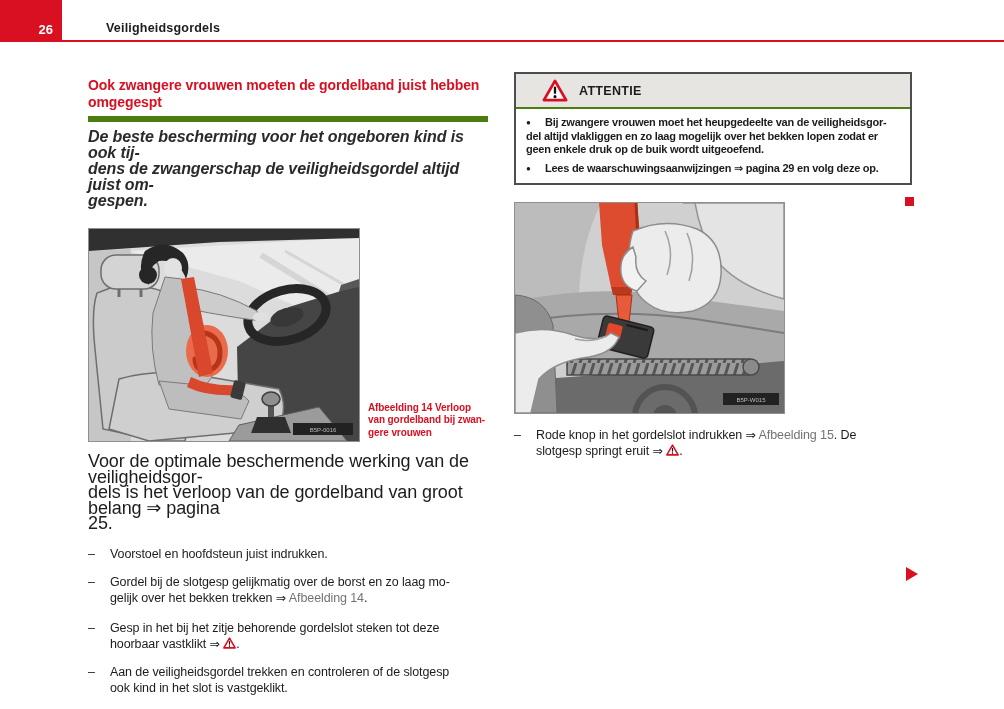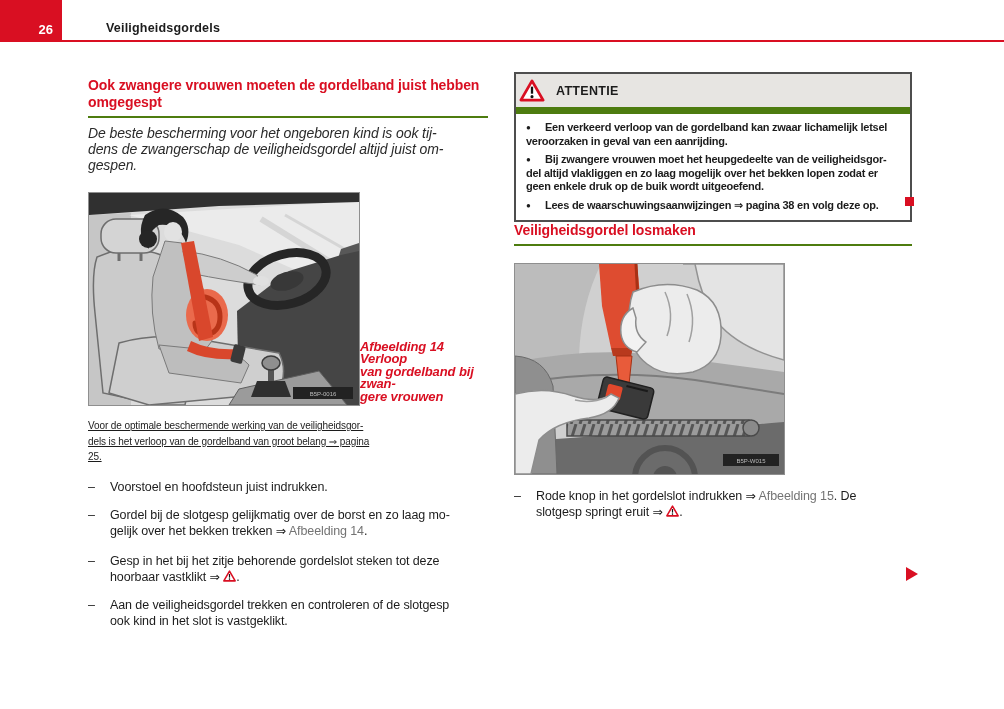--- a/index.html
+++ b/index.html
@@ -11,41 +11,41 @@
         box-sizing:border-box;display:flex;align-items:flex-end;justify-content:flex-end;
         padding:12px 9px 3px 0;color:#fff;font-weight:bold;font-size:13px;}
   .header-title{position:absolute;left:74px;top:21px;font-size:12.5px;font-weight:bold;letter-spacing:.2px;margin-left:32px;}
   .header-rule{position:absolute;left:0;top:40px;width:1004px;height:2px;background:#d90f22;}
 
   
   .col-left{position:absolute;left:88px;top:77px;width:400px;}
   .col-right{position:absolute;left:514px;top:72px;width:398px;}
 
   h2.section{color:#d90f22;font-size:14px;line-height:17px;font-weight:bold;margin:0;
-        padding-bottom:5px;border-bottom:2px solid #4d7c0f;white-space:pre-line;letter-spacing:-0.1px;}
-  .intro{font-style:italic;font-size:14px;line-height:16px;margin:7px 0 0;white-space:pre-line;
-        color:#2a2a2a;letter-spacing:-0.1px;}
-  .para{font-size:10px;line-height:15.5px;margin:12px 0 0;white-space:pre-line;letter-spacing:-0.1px;text-decoration:underline;}
+        padding-bottom:5px;border-bottom:6px solid #4d7c0f;white-space:pre-line;letter-spacing:-0.1px;}
+  .intro{font-style:italic;font-size:16px;line-height:16px;margin:7px 0 0;white-space:pre-line;
+        color:#2a2a2a;letter-spacing:-0.1px;font-weight:bold;}
+  .para{font-size:18px;line-height:15.5px;margin:12px 0 0;white-space:pre-line;letter-spacing:-0.1px;}
 
   .figure-row{display:flex;margin-top:19px;}
   .fig-frame{border:1px solid #8f8f8f;line-height:0;flex:none;}
-  .fig-caption{color:#d90f22;font-weight:bold;font-size:13px;line-height:12.5px;
-        align-self:flex-end;white-space:pre-line;width:130px;padding-bottom:3px;letter-spacing:-0.1px;font-style:italic;}
+  .fig-caption{color:#d90f22;font-weight:bold;font-size:10px;line-height:12.5px;margin-left:8px;
+        align-self:flex-end;white-space:pre-line;width:130px;padding-bottom:3px;letter-spacing:-0.1px;}
 
   .dash-item{display:flex;}
   .mt15{margin-top:15px}.mt13{margin-top:13px}.mt14{margin-top:14px}
   .dash{width:22px;flex:none;font-size:12.5px;line-height:15.5px;}
   .li-text{margin:0;font-size:12.5px;line-height:15.5px;white-space:pre-line;letter-spacing:-0.1px;flex:1;}
   .ref{color:#737373;}
   .warn-sm{width:13px;height:12px;vertical-align:-1px;}
 
   
   .wbox{border:2px solid #4e4e4e;background:#fff;}
-  .wbox-head{display:flex;align-items:center;background:#e7e5e2;border-bottom:7px solid #4d7c0f;
-        padding:5px 3px;}
+  .wbox-head{display:flex;align-items:center;background:#e7e5e2;border-bottom:2px solid #4d7c0f;
+        padding:5px 26px;}
   .wbox-title{font-weight:bold;font-size:12.5px;margin-left:11px;letter-spacing:.3px;}
   .wbox-body{padding:7px 10px 8px;}
   .wbullet{font-weight:bold;font-size:11px;line-height:13.5px;white-space:pre-line;
         letter-spacing:-0.25px;margin-top:5px;}
   .wbullet:first-child{margin-top:0;}
   .dot{display:inline-block;width:19px;font-size:8px;vertical-align:1px;}
 
   .section-2{margin-top:36px;}
 
   
@@ -159,30 +159,27 @@
     <div class="wbox">
       <div class="wbox-head">
         <svg width="26" height="23" viewBox="0 0 20 18">
           <path d="M10 1.5 L18.7 16.5 L1.3 16.5 Z" fill="#fff" stroke="#d90f22" stroke-width="2.2" stroke-linejoin="round"></path>
           <rect x="9.1" y="6" width="1.8" height="5.5" fill="#111"></rect>
             <circle cx="10" cy="13.8" r="1.2" fill="#111"></circle>
         </svg>
         <span class="wbox-title">ATTENTIE</span>
       </div>
       <div class="wbox-body">
-        <div class="wbullet"><span class="dot">●</span><span>Een verkeerd verloop van de gordelband kan zwaar lichamelijk letsel
-veroorzaken in geval van een aanrijding.</span></div>
         <div class="wbullet"><span class="dot">●</span><span>Bij zwangere vrouwen moet het heupgedeelte van de veiligheidsgor-
 del altijd vlakliggen en zo laag mogelijk over het bekken lopen zodat er
 geen enkele druk op de buik wordt uitgeoefend.</span></div>
-        <div class="wbullet"><span class="dot">●</span><span>Lees de waarschuwingsaanwijzingen ⇒ pagina 38 en volg deze op.</span></div>
-      </div>
-    </div>
-
-    <h2 class="section section-2">Veiligheidsgordel losmaken</h2>
+        <div class="wbullet"><span class="dot">●</span><span>Lees de waarschuwingsaanwijzingen ⇒ pagina 29 en volg deze op.</span></div>
+      </div>
+    </div>
+
 
 
     <div class="figure-row" style="margin-top:17px">
       <div class="fig-frame">
         
         <svg width="269" height="210" viewBox="0 0 269 210">
           <defs>
             <pattern id="railhatch" width="9" height="16" patternUnits="userSpaceOnUse">
               <rect width="9" height="16" fill="#9b9b9b"></rect>
               <line x1="7" y1="0" x2="2" y2="16" stroke="#565656" stroke-width="3"></line>

